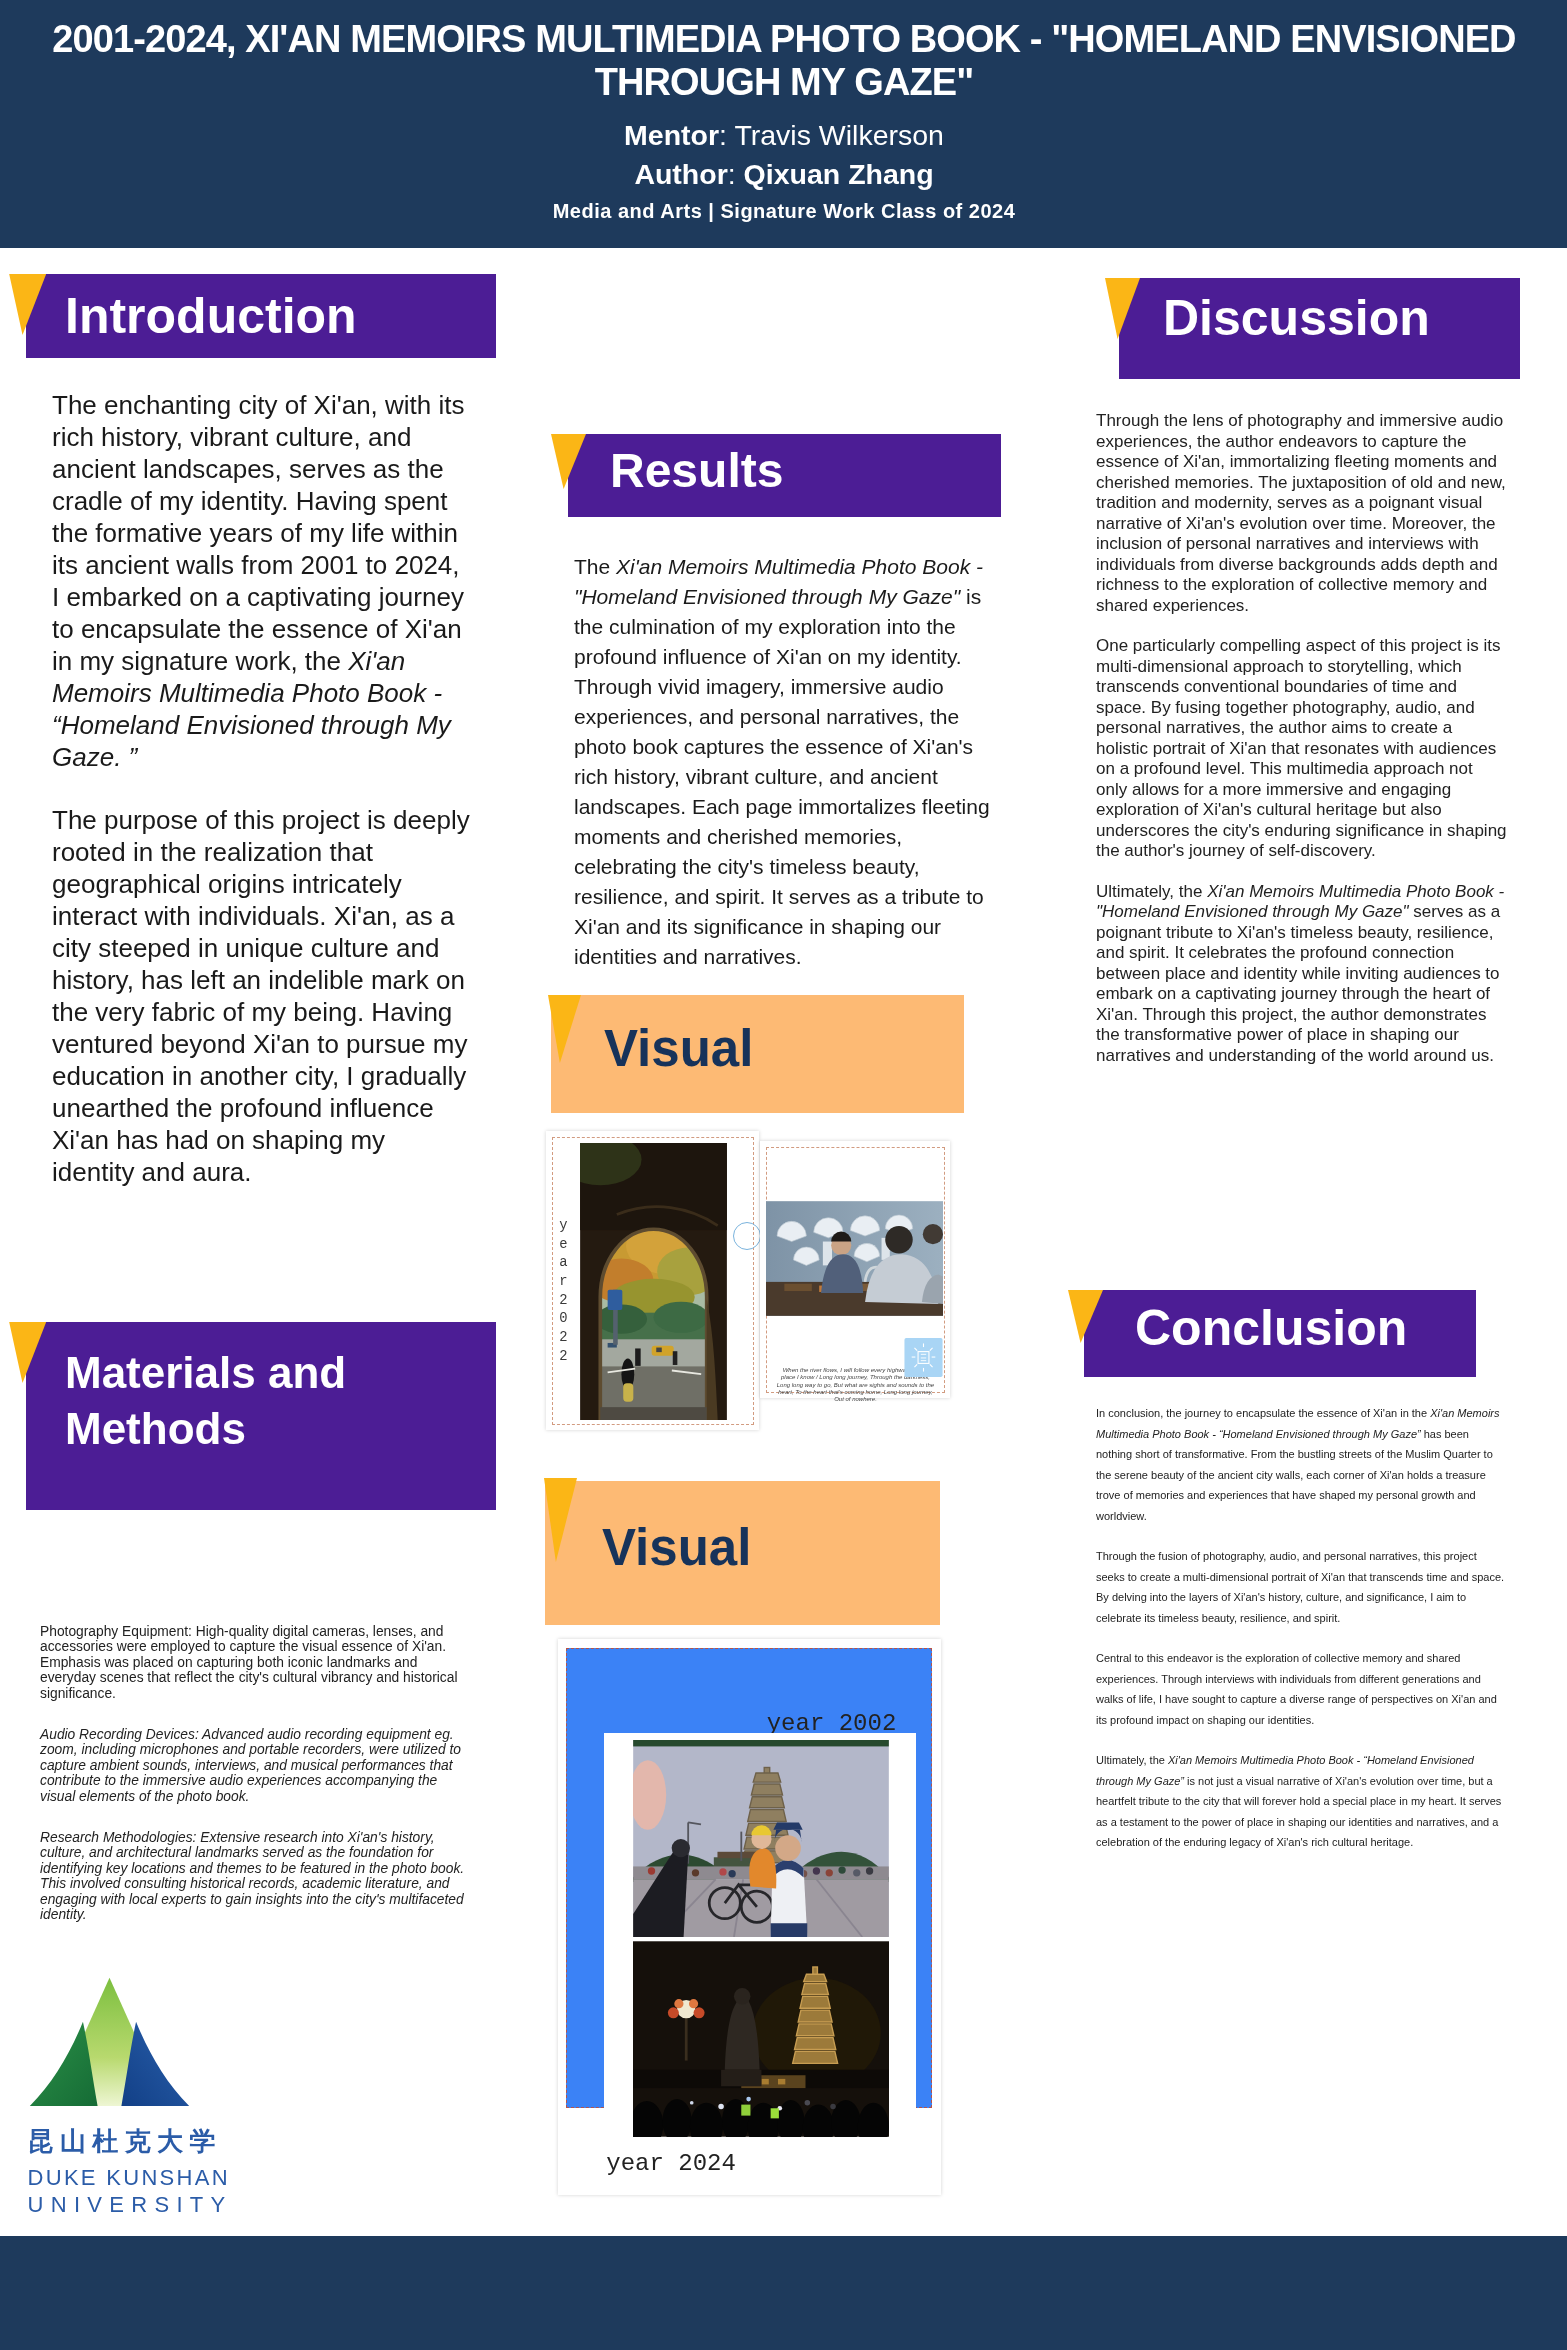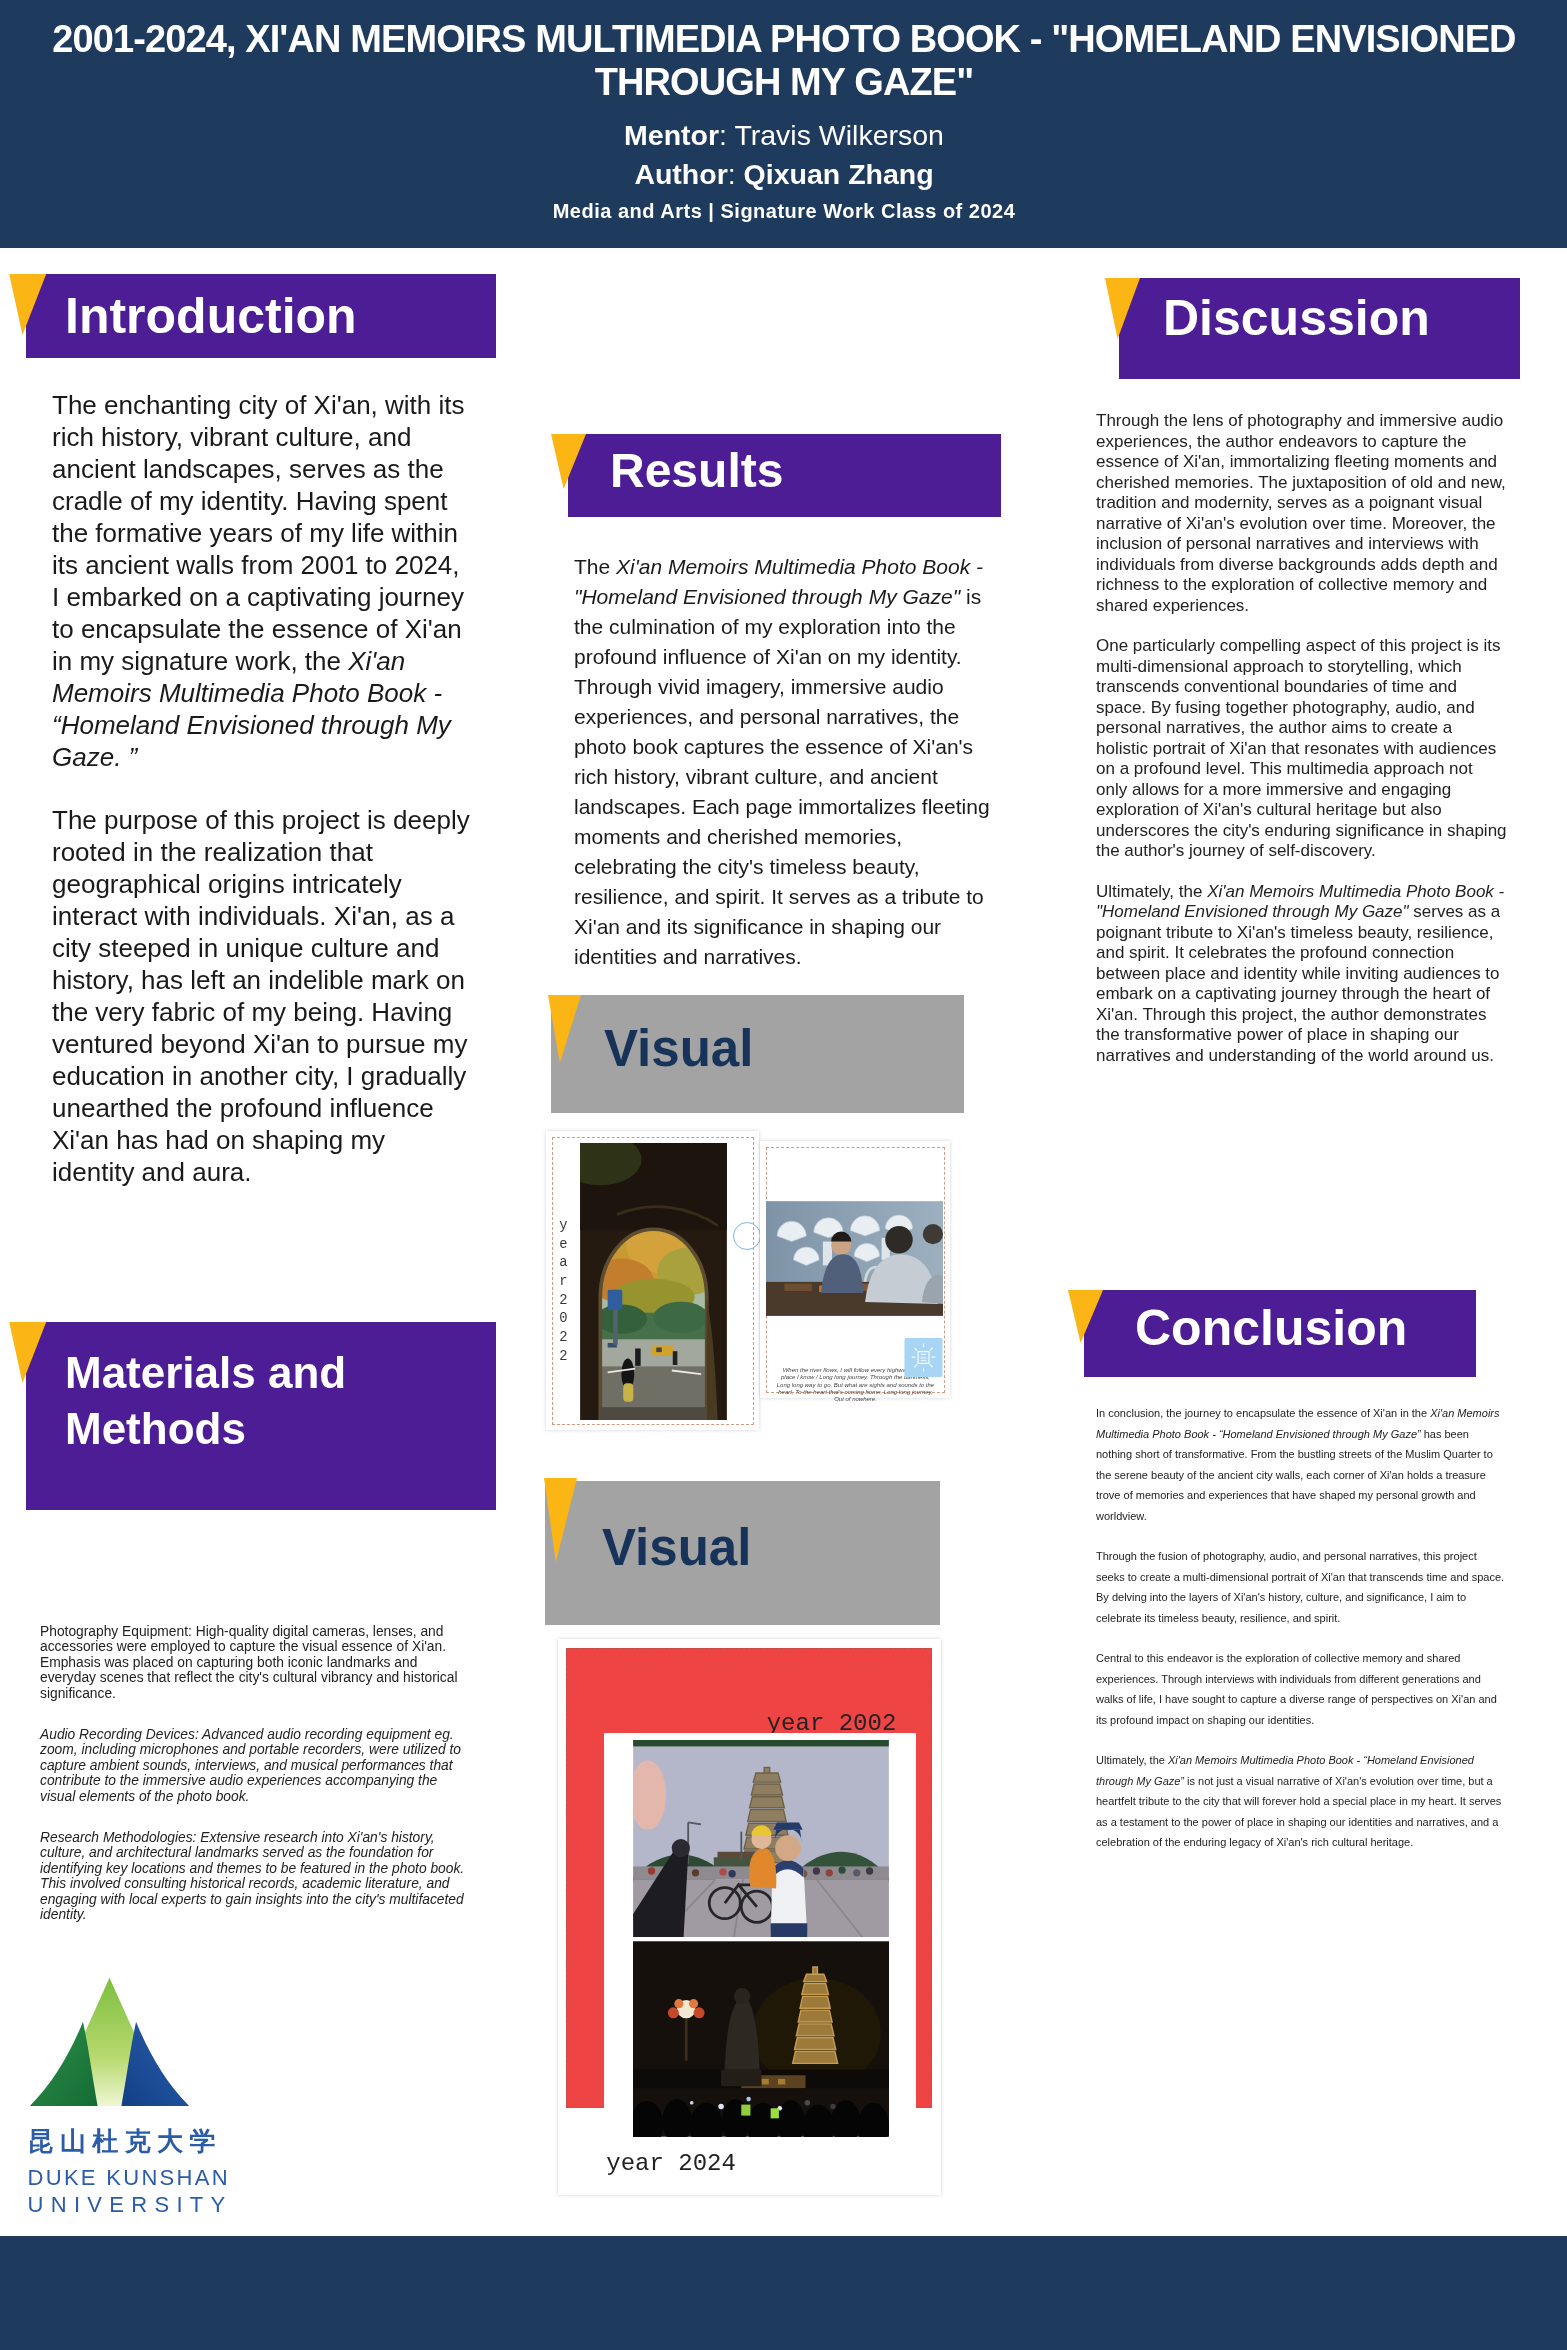--- a/index.html
+++ b/index.html
@@ -12,21 +12,21 @@
   .banner .title{margin-top:18.4px;max-width:1469px;text-align:center;font-weight:bold;
                  font-size:38px;line-height:43px;letter-spacing:-0.9px;}
   .banner .mentor{margin-top:14.7px;font-size:28.5px;}
   .banner .author{margin-top:5.5px;font-size:28.5px;}
   .banner .bold{font-weight:bold;}
   .banner .subtitle{margin-top:9.2px;font-size:20px;font-weight:bold;letter-spacing:0.5px;}
 
   
   .sec{position:absolute;background:#4c1d95;color:#ffffff;font-weight:bold;}
   .sec .sec-title{display:block;}
-  .sec.light{background:#a3a3a3;color:#17335a;}
+  .sec.light{background:#fdba74;color:#17335a;}
   .tri{position:absolute;background:#fbb616;}
   .tri:before{content:"";}
   .tri{clip-path:polygon(0 0,100% 0,36% 100%);}
 
   .sec-intro{left:26px;top:274px;width:470px;height:84px;}
   .sec-intro .sec-title{padding:13px 0 0 39px;font-size:50px;}
   .tri-intro{left:9.2px;top:274px;width:37px;height:61px;}
 
   .sec-mm{left:26px;top:1322px;width:470px;height:188px;}
   .sec-mm .sec-title{padding:23px 0 0 39px;font-size:44px;line-height:56px;}
@@ -82,21 +82,21 @@
   .fan-photo{position:absolute;left:6.4px;top:60px;width:177px;height:115px;}
   .caption{position:absolute;left:16.5px;top:226px;width:158px;font-size:6px;line-height:7.3px;
            font-style:italic;text-align:center;color:#444;}
   .stamp{position:absolute;left:144px;top:197px;width:39px;height:39px;}
   .circle-dec{position:absolute;left:733px;top:1222px;width:26px;height:26px;border:1.8px solid #7ab3dd;
               border-radius:50%;background:transparent;}
 
   
   .page2{position:absolute;left:558px;top:1639px;width:383px;height:556px;background:#ffffff;
          box-shadow:0 0 3.7px rgba(0,0,0,.18);}
-  .page2-inner{position:absolute;left:8.3px;top:9.2px;width:366px;height:460px;background:#ef4444;
+  .page2-inner{position:absolute;left:8.3px;top:9.2px;width:366px;height:460px;background:#3b82f6;
                border:1.8px dashed #b5544a;box-sizing:border-box;}
   .year-top{position:absolute;right:35px;top:61px;font-family:"Liberation Mono", monospace;
             font-size:24px;color:#222;}
   .year-bottom{position:absolute;left:39px;top:501px;font-family:"Liberation Mono", monospace;
                font-size:24px;color:#222;}
   .photo-frame{position:absolute;left:37px;top:84px;width:312px;height:409px;background:#ffffff;}
   .photoC{position:absolute;left:28.5px;top:6.4px;width:256px;height:197px;}
   .photoD{position:absolute;left:28.5px;top:208px;width:256px;height:196px;}
 
   

